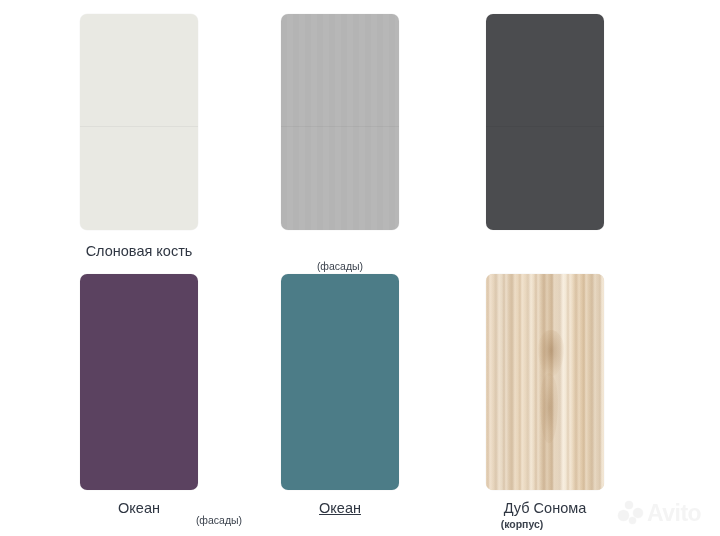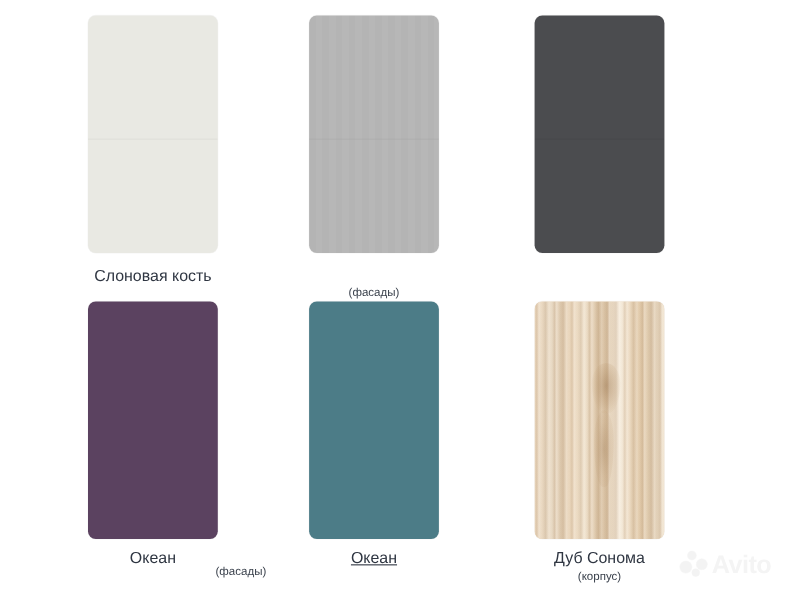--- a/index.html
+++ b/index.html
@@ -215,21 +215,21 @@
   <div class="label" style="left:225px; top:500px;text-decoration:underline;">Океан</div>
 
   <div class="cell" style="left:486px; top:274px;">
     <div class="swatch no-seam">
       <div class="wood"></div>
       <div class="wood-knot"></div>
       <div class="wood-knot k2"></div>
     </div>
   </div>
   <div class="label" style="left:430px; top:500px;">Дуб Сонома</div>
-  <div class="sublabel" style="left:430px; top:518px;">(корпус)</div>
+  <div class="sublabel" style="left:407px; top:518px;font-weight:bold;">(корпус)</div>
 
   <div class="watermark">
     <div class="wm-mark">
       <span class="wm-dot d1"></span>
       <span class="wm-dot d2"></span>
       <span class="wm-dot d3"></span>
       <span class="wm-dot d4"></span>
     </div>
     <div class="wm-text">Avito</div>
   </div>

